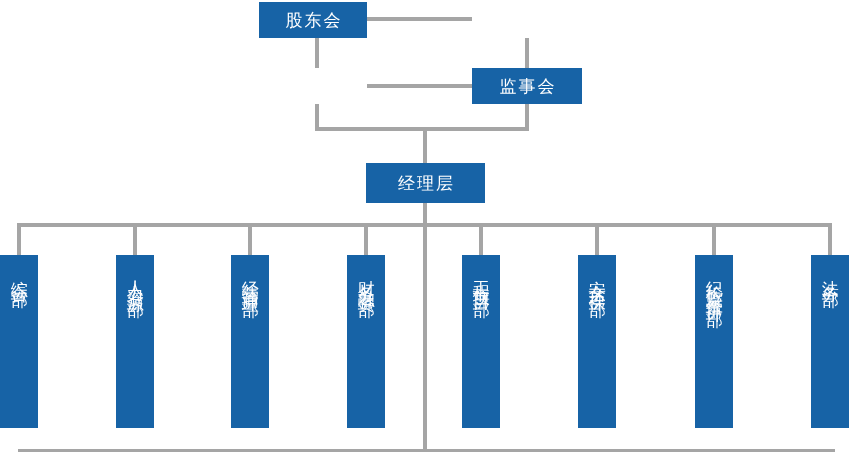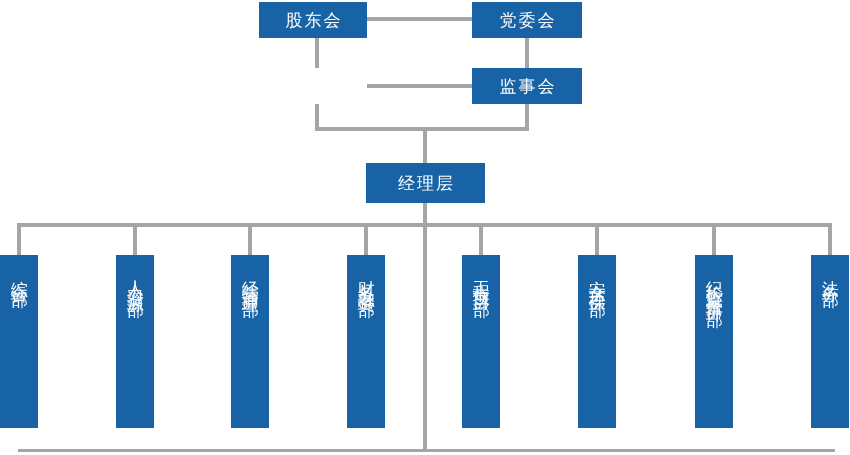--- a/index.html
+++ b/index.html
@@ -47,23 +47,20 @@
   <div class="line" style="left:364px;top:227px;width:4px;height:28px;"></div>
   <div class="line" style="left:479px;top:227px;width:4px;height:28px;"></div>
   <div class="line" style="left:595px;top:227px;width:4px;height:28px;"></div>
   <div class="line" style="left:712px;top:227px;width:4px;height:28px;"></div>
   <div class="line" style="left:828px;top:227px;width:4px;height:28px;"></div>
   <div class="line" style="left:18px;top:449px;width:817px;height:3px;"></div>
 
   <div class="box" style="left:259px;top:2px;width:108px;height:36px;">
     <span>股东会</span>
   </div>
-  <div class="box" style="left:472px;top:2px;width:110px;height:36px;">
-    <span>党委会</span>
-  </div>
 
   <div class="box" style="left:472px;top:68px;width:110px;height:36px;">
     <span>监事会</span>
   </div>
 
   <div class="box" style="left:366px;top:163px;width:119px;height:40px;">
     <span>经理层</span>
   </div>
 
   <div class="dept" style="left:0px;top:255px;width:38px;height:173px;">

